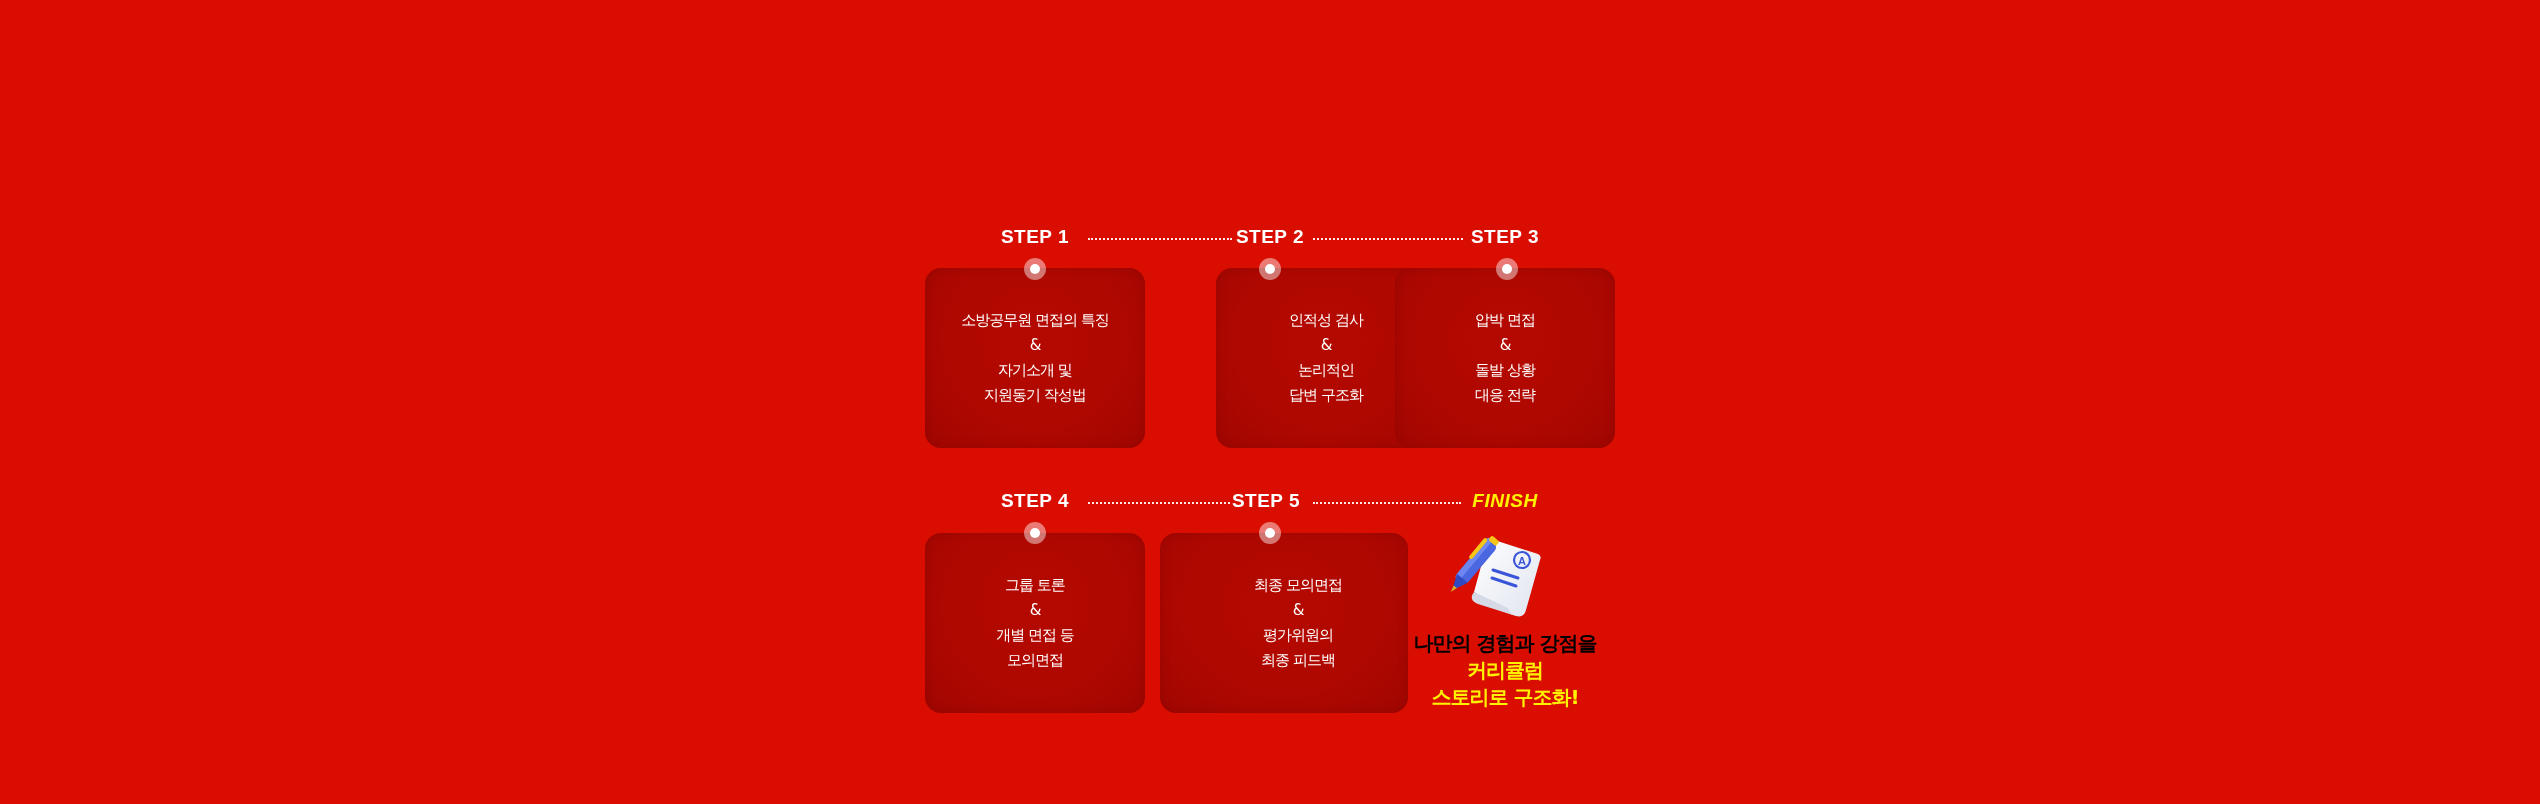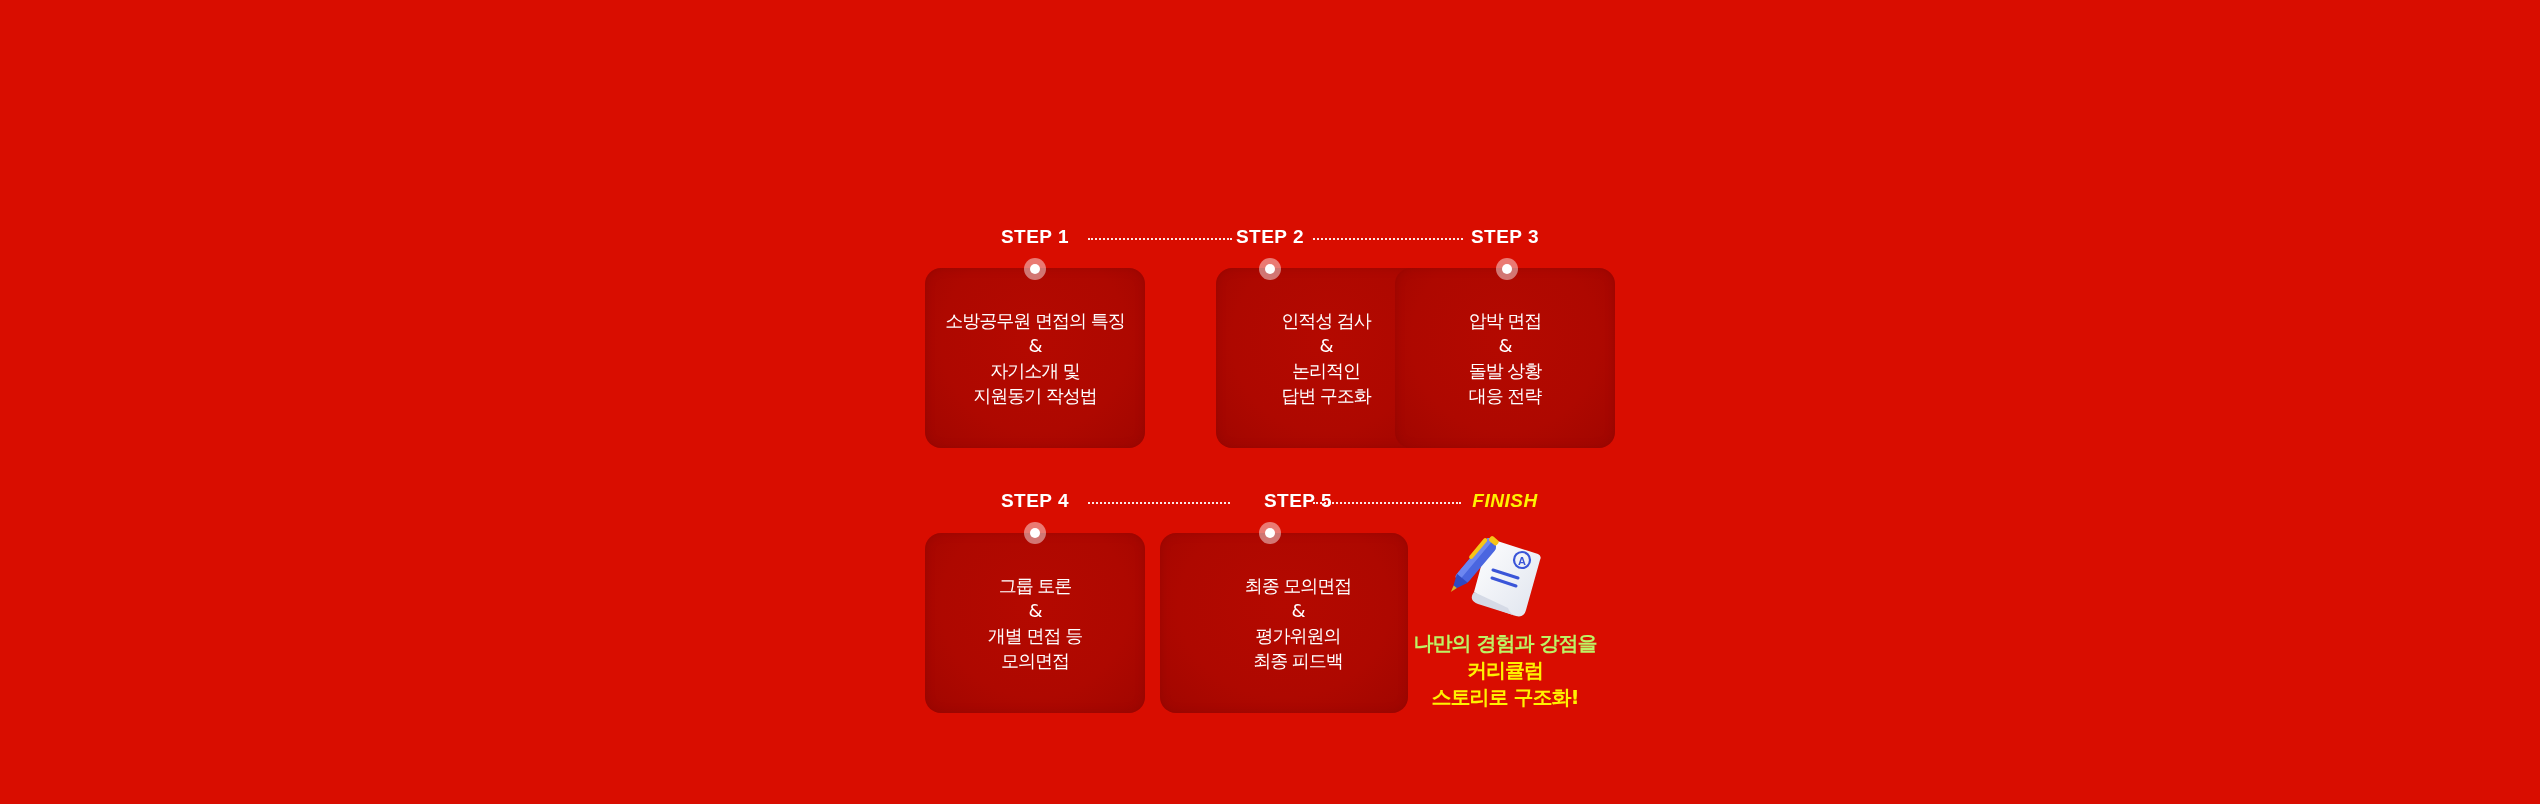--- a/index.html
+++ b/index.html
@@ -28,39 +28,39 @@
   }
   .card {
     position: absolute; width: 220px; height: 180px;
     border-radius: 16px;
     background: radial-gradient(ellipse at 50% 40%, #b40900 0%, #ae0800 60%, #a00600 100%);
     box-shadow: inset 0 0 10px rgba(120,0,0,0.35);
     display: flex; align-items: center; justify-content: center;
     text-align: center;
   }
   .card-text {
-    color: #ffffff; font-size: 18px; line-height: 25px;
+    color: #ffffff; font-size: 15px; line-height: 25px;
     letter-spacing: -1px;
     white-space: pre-line;
   }
   .pin {
     position: absolute; width: 22px; height: 22px; border-radius: 50%;
     background: rgba(255,255,255,0.45);
   }
   .pin::after {
     content: ""; position: absolute; left: 6px; top: 6px;
     width: 10px; height: 10px; border-radius: 50%; background: #ffffff;
   }
   .finish-illus { position: absolute; left: 1438px; top: 530px; width: 120px; height: 96px; }
   .finish-text {
     position: absolute; left: 1395px; width: 220px; top: 630px;
     text-align: center; font-weight: bold; font-size: 20px; line-height: 27px;
     letter-spacing: -1px;
   }
-  .finish-text .w { color: #bef264; display: block; }
+  .finish-text .w { color: #000000; display: block; }
   .finish-text .y { color: #fff200; display: block; }
 </style>
 </head>
 <body>
 
 <div class="headline">
 </div>
 
 <div class="step-label" style="left:925px; top:226px;">STEP 1</div>
 <div class="step-label" style="left:1160px; top:226px;">STEP 2</div>
@@ -84,21 +84,21 @@
   <div class="card-text">압박 면접
 &amp;
 돌발 상황
 대응 전략</div>
 </div>
 <div class="pin" style="left:1024px; top:258px;"></div>
 <div class="pin" style="left:1259px; top:258px;"></div>
 <div class="pin" style="left:1496px; top:258px;"></div>
 
 <div class="step-label" style="left:925px; top:490px;">STEP 4</div>
-<div class="step-label" style="left:1188px; top:490px;">STEP 5</div>
+<div class="step-label" style="left:1156px; top:490px;">STEP 5</div>
 <div class="step-label finish" style="left:1395px; top:490px;">FINISH</div>
 <div class="dots" style="left:1088px; width:142px; top:502px;"></div>
 <div class="dots" style="left:1313px; width:148px; top:502px;"></div>
 
 <div class="card" style="left:925px; top:533px;">
   <div class="card-text">그룹 토론
 &amp;
 개별 면접 등
 모의면접</div>
 </div>

